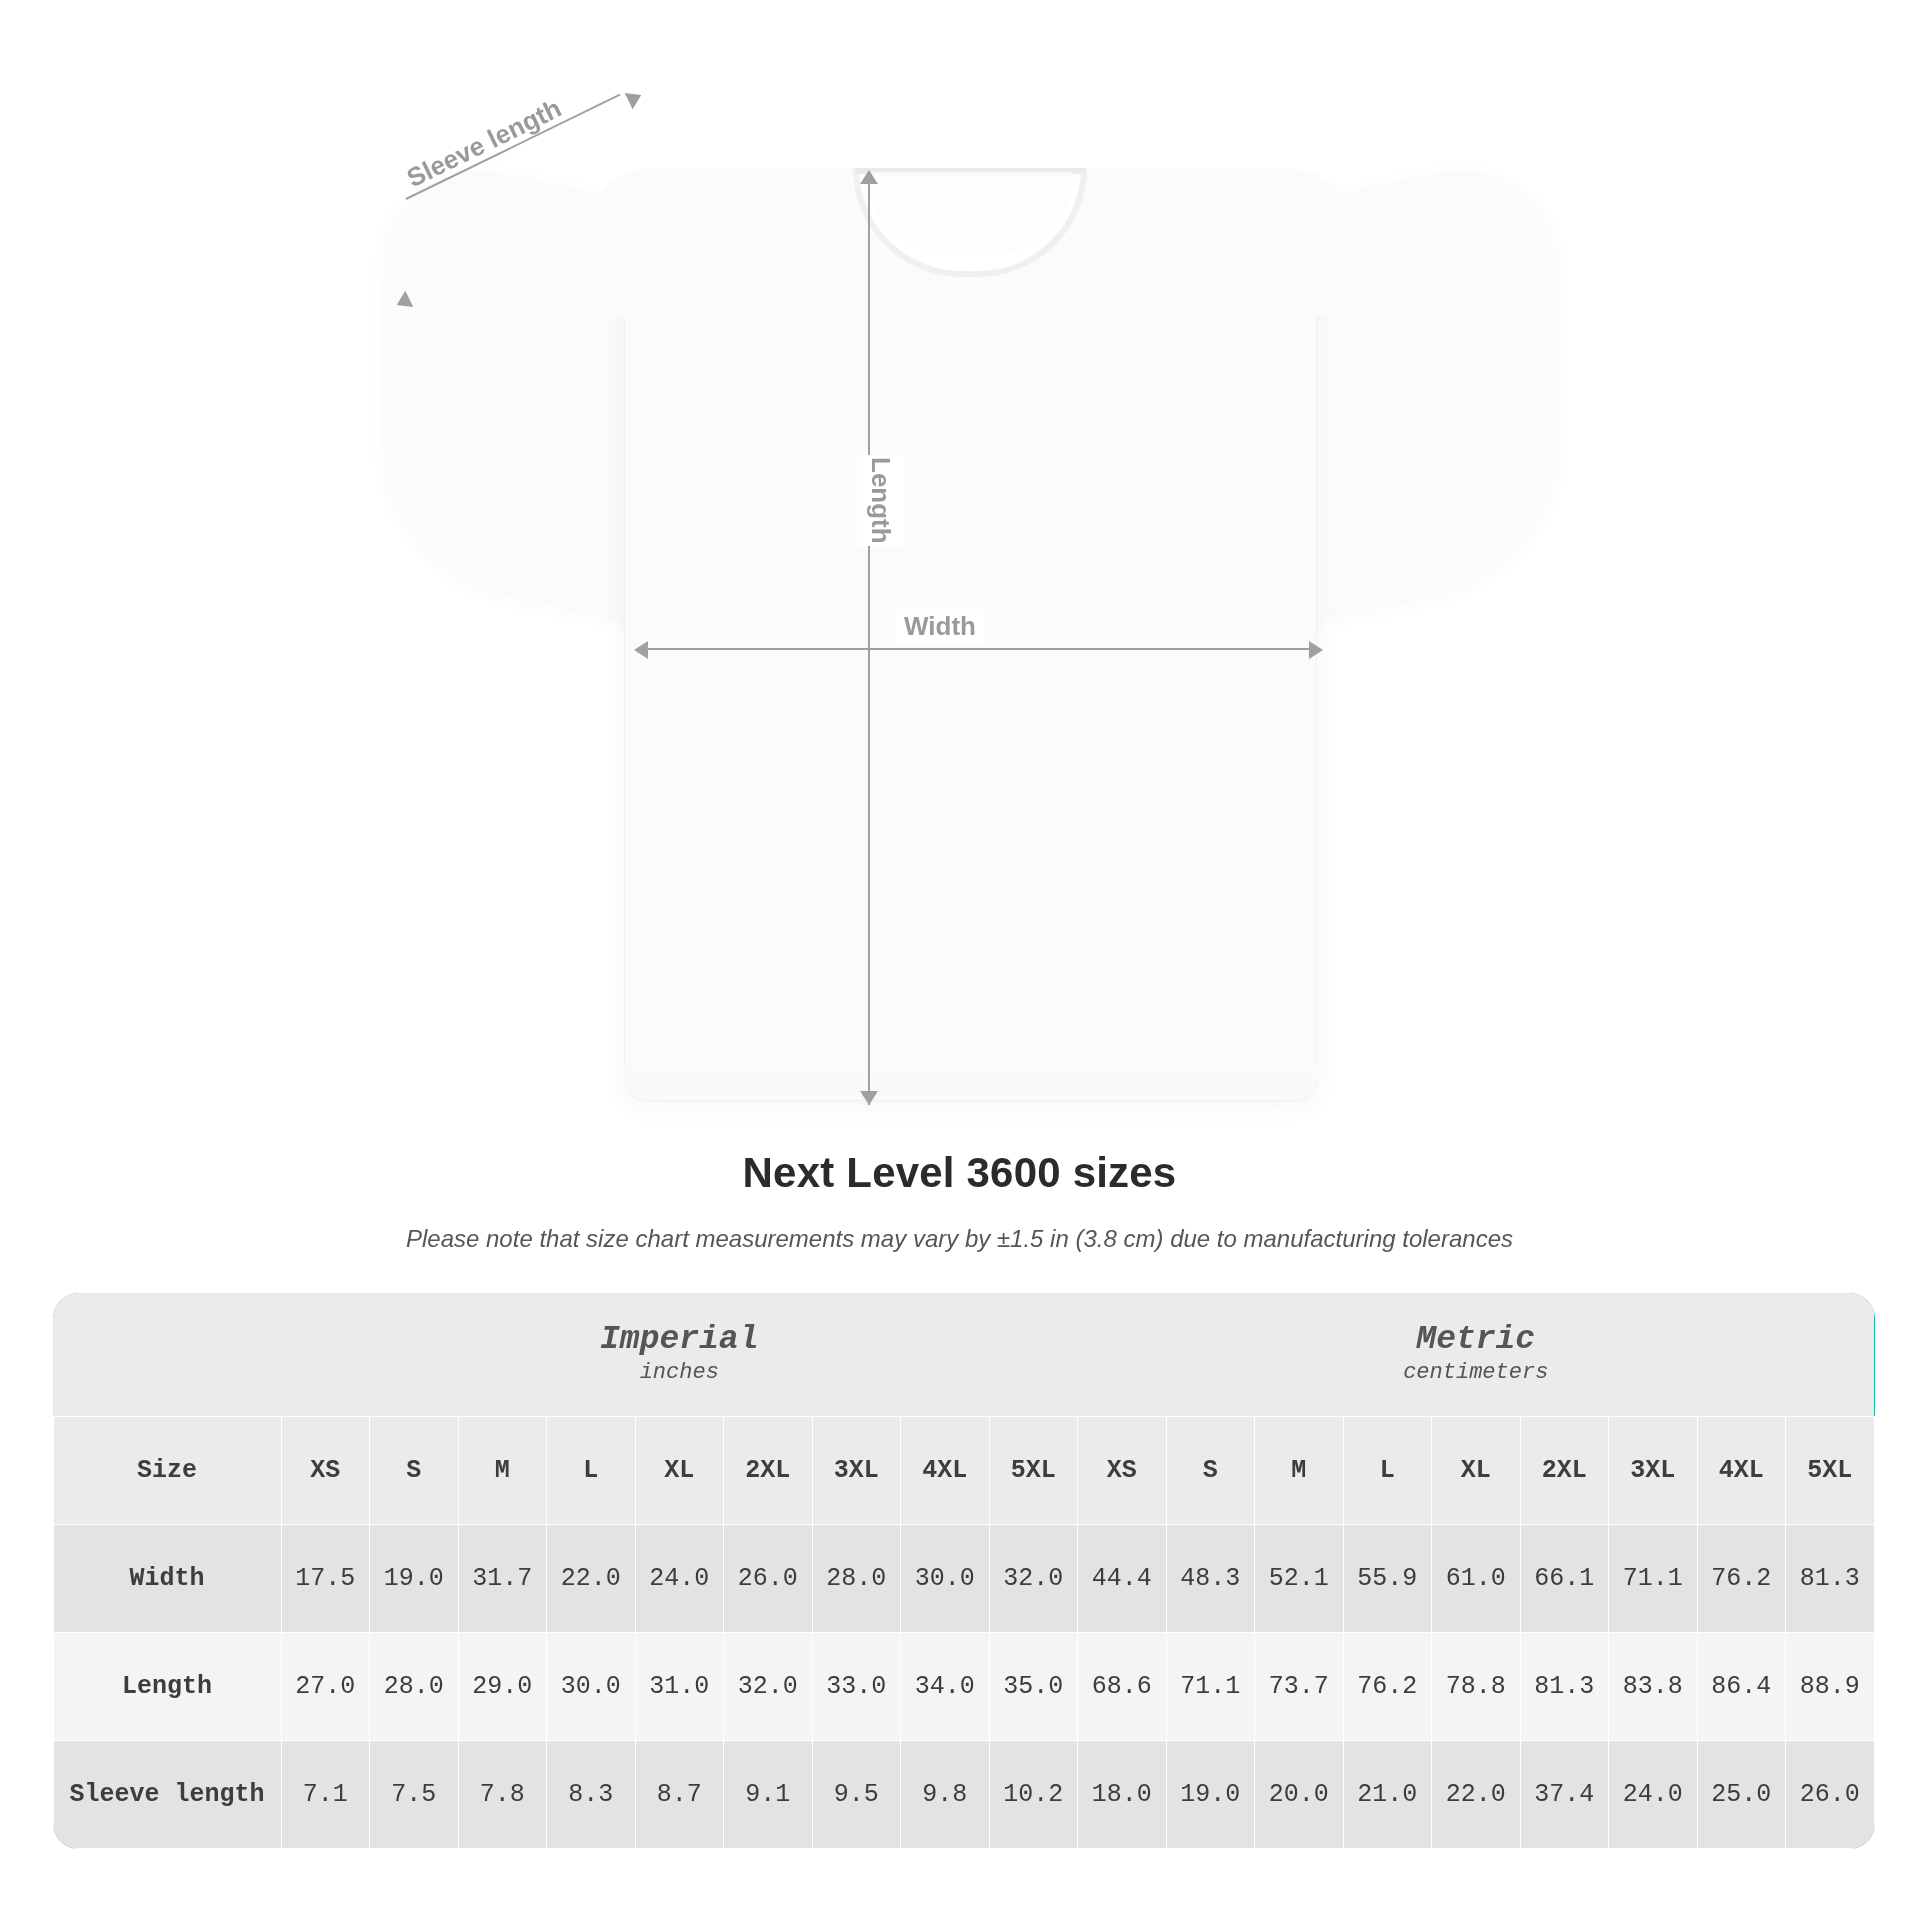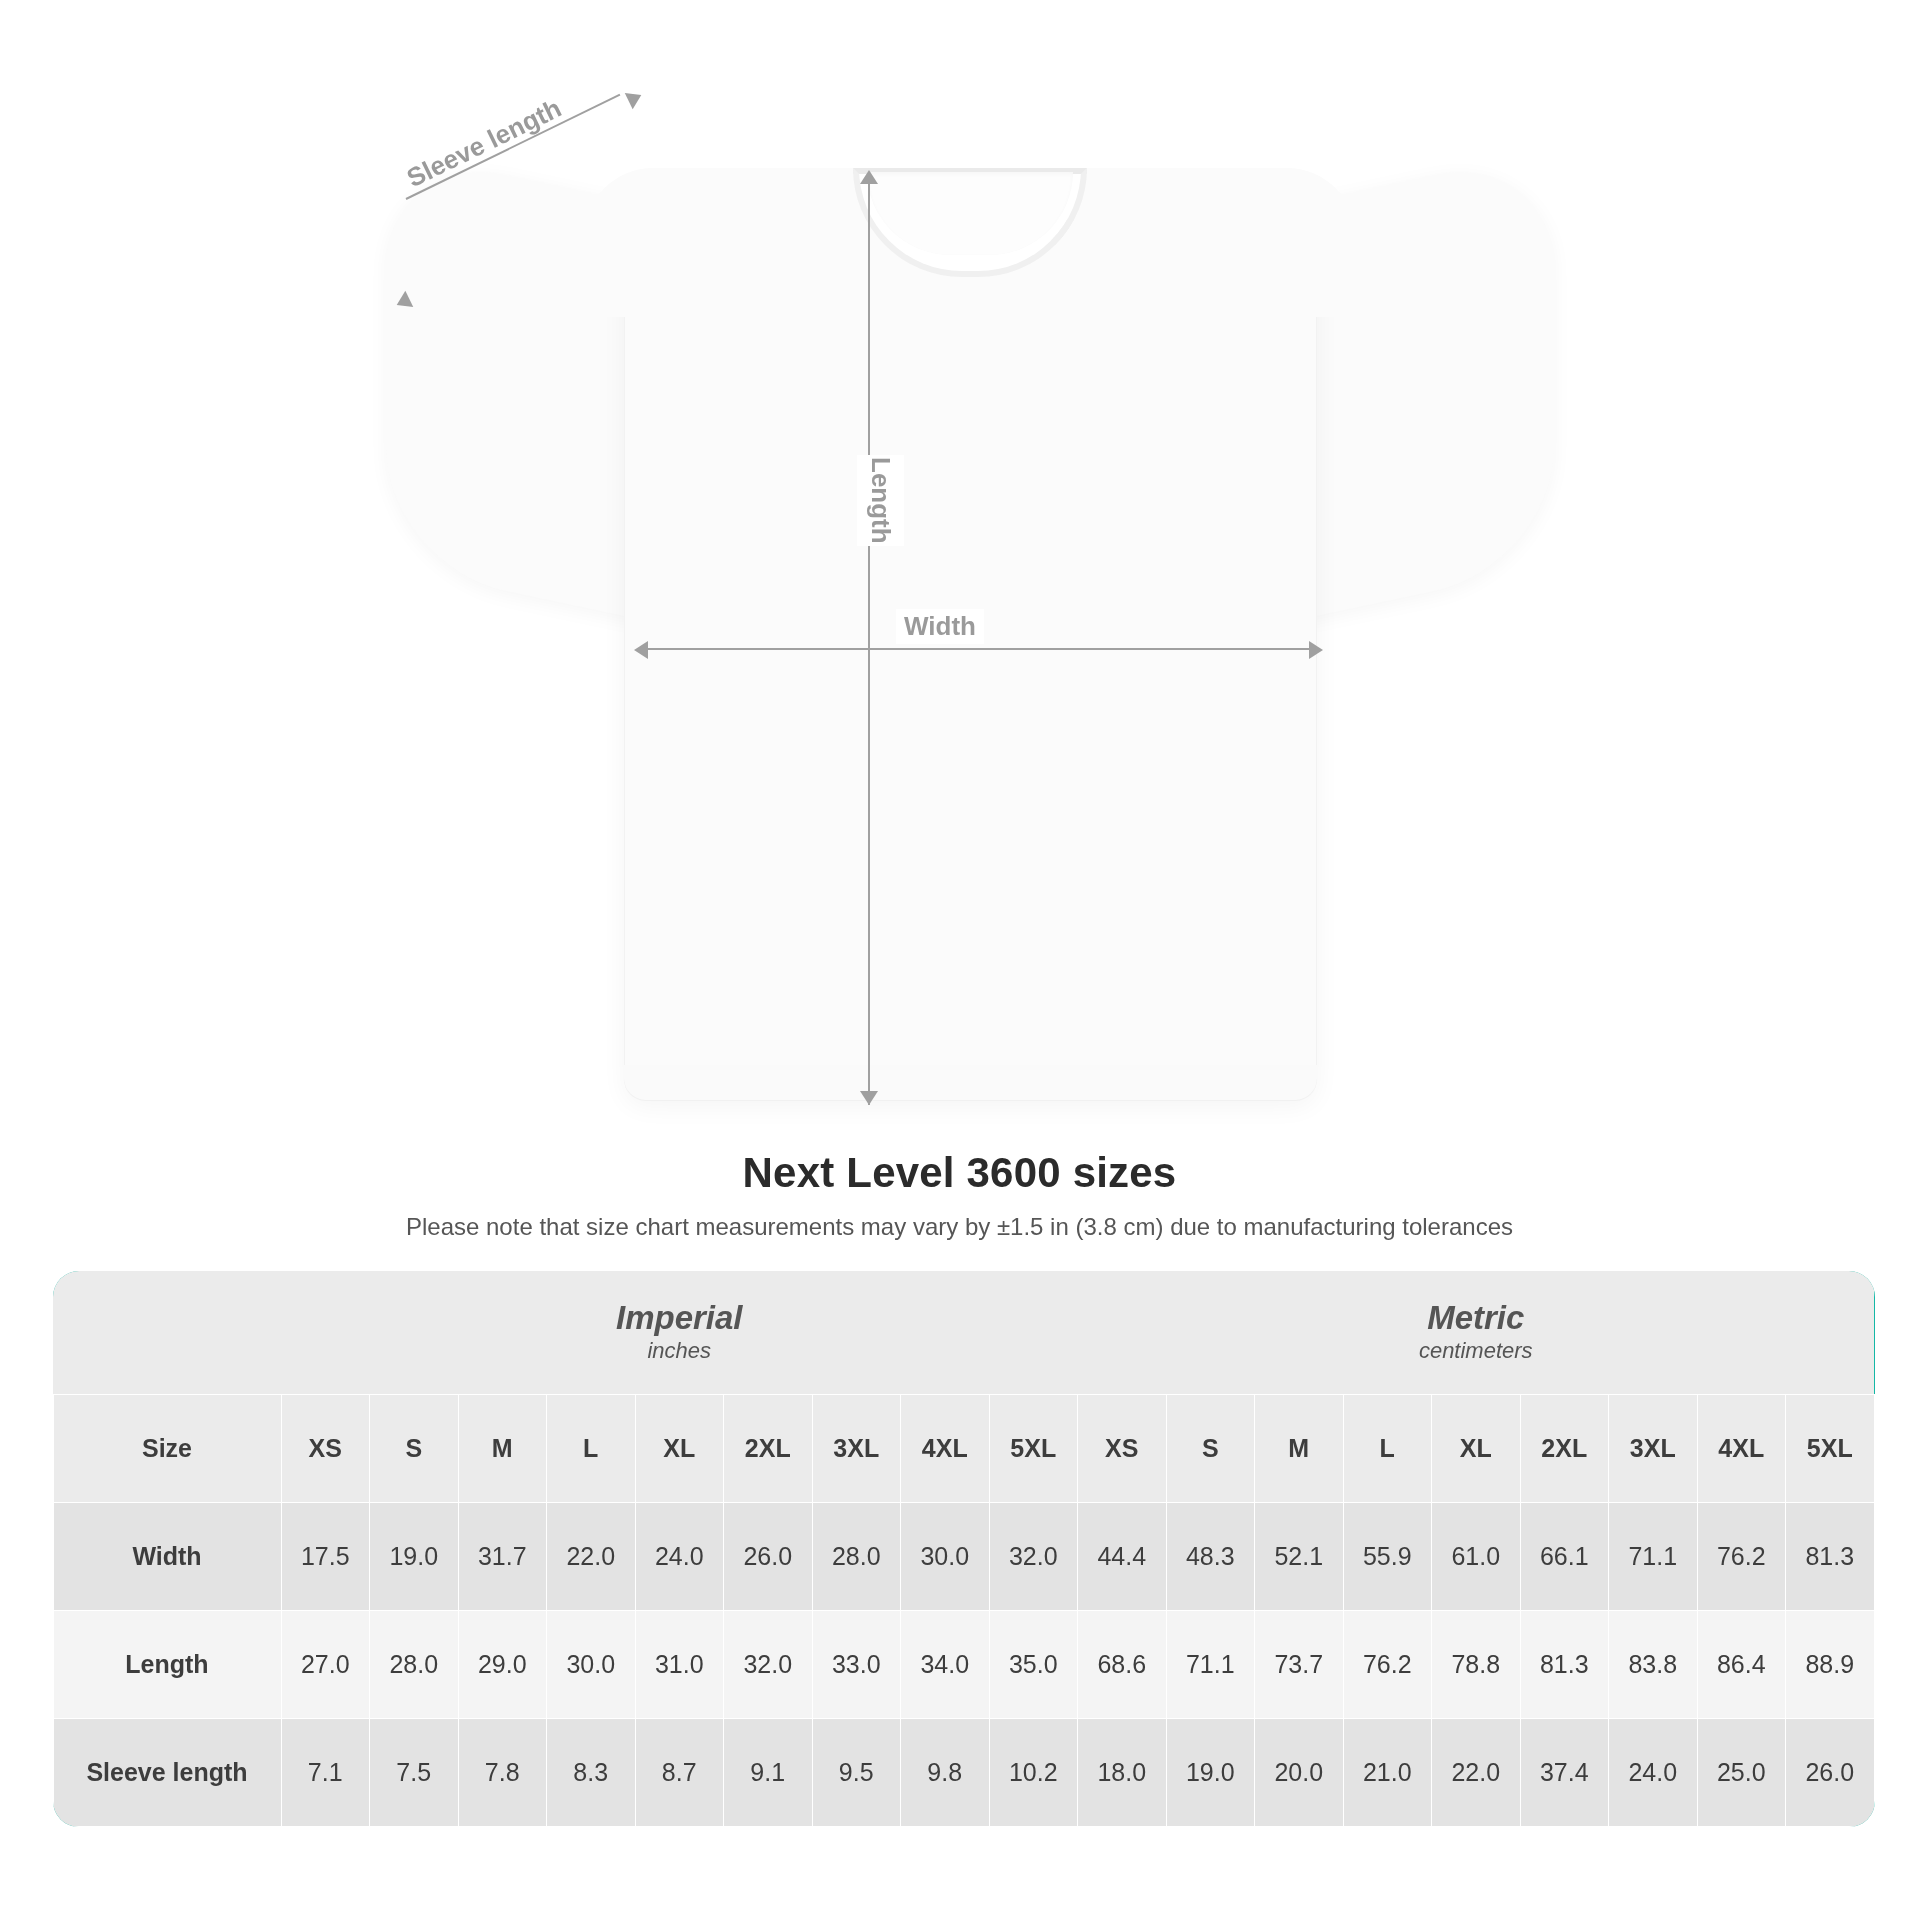--- a/index.html
+++ b/index.html
@@ -160,31 +160,33 @@
     margin-top: 10px;
   }
   .chart-title {
     font-size: 42px;
     font-weight: bold;
     color: #2b2b2b;
     letter-spacing: 0.2px;
   }
   .chart-note {
     font-size: 24px;
+    font-style: italic;
     color: #565656;
-    margin-top: 16px;
+    margin-top: 28px;
   }
 
   
   .table-wrap {
-    margin: 30px auto 0 auto;
+    margin: 40px auto 0 auto;
     width: 1822px;
     border-radius: 26px;
     overflow: hidden;
     background: #14b8a6;
+    font-family: Liberation Mono, monospace;
   }
   table.size-table {
     border-collapse: collapse;
     width: 100%;
     table-layout: fixed;
   }
   table.size-table th,
   table.size-table td {
     text-align: center;
     font-size: 25px;

